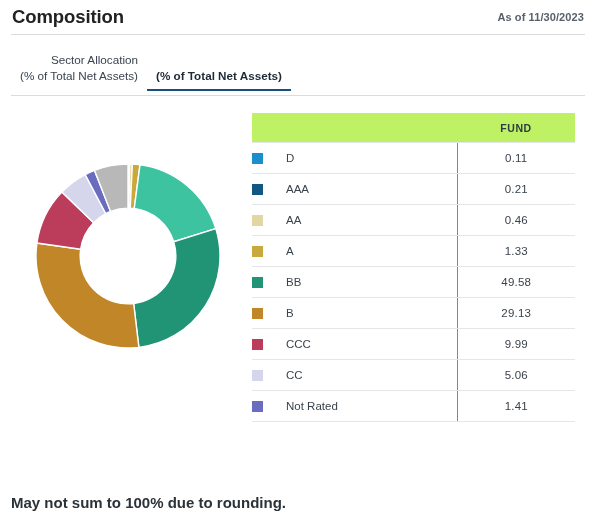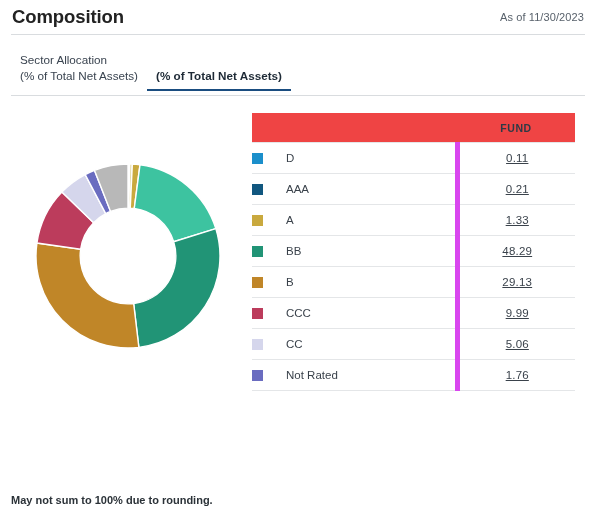--- a/index.html
+++ b/index.html
@@ -29,41 +29,41 @@
     box-sizing: border-box;
   }
   .page-title {
     font-size: 18.5px;
     font-weight: bold;
     color: #222222;
     letter-spacing: -0.1px;
   }
   .as-of {
     font-size: 11px;
-    font-weight: normal;
+    font-weight: bold;
     color: #58616b;
     letter-spacing: 0.1px;
   }
   .header-rule {
     position: absolute;
     left: 11px; top: 34px;
     width: 574px;
     height: 1px;
     background: #d9dcdf;
   }
 
   
   .tabs {
     position: absolute;
     left: 11px; top: 52px;
     display: flex;
     align-items: flex-end;
   }
   .tab {
-    text-align: left;
+    text-align: right;
     font-size: 11.7px;
     line-height: 16px;
     color: #3a4450;
     padding: 0 9px 5px 9px;
     box-sizing: border-box;
     cursor: pointer;
     border-bottom: 2px solid transparent;
     white-space: nowrap;
   }
   .tab.active {
@@ -90,21 +90,21 @@
 
   
   .table {
     position: absolute;
     left: 252px; top: 113px;
     width: 323px;
     border-collapse: collapse;
     font-size: 11.5px;
   }
   .table thead th {
-    background: #ef4444;
+    background: #bef264;
     height: 29px;
     font-size: 10.5px;
     font-weight: bold;
     color: #2e3a46;
     letter-spacing: 0.6px;
     padding: 0;
     border: none;
   }
   .th-label { width: 205px; }
   .th-fund  { width: 118px; text-align: center; }
@@ -126,31 +126,30 @@
   }
   .swatch {
     width: 11px;
     height: 11px;
     flex: 0 0 11px;
     margin-right: 23px;
     display: inline-block;
   }
   .cell-value {
     text-align: center;
-    border-left: 5px solid #d946ef;
+    border-left: 1px solid #d946ef;
     color: #3a424b;
     letter-spacing: 0.2px;
-    text-decoration: underline;
   }
 
   
   .footnote {
     position: absolute;
     left: 11px; top: 494px;
-    font-size: 11px;
+    font-size: 15px;
     font-weight: bold;
     color: #2b3238;
   }
 </style>
 </head>
 <body>
 
 <div class="header">
   <div class="page-title">Composition</div>
   <div class="as-of">As of 11/30/2023</div>
@@ -203,34 +202,43 @@
           <div class="label-inner">
             <span class="swatch" style="background: rgb(17, 87, 127);"></span>
             <span>AAA</span>
           </div>
         </td>
         <td class="cell-value">0.21</td>
       </tr>
       <tr>
         <td class="cell-label">
           <div class="label-inner">
+            <span class="swatch" style="background: rgb(226, 215, 163);"></span>
+            <span>AA</span>
+          </div>
+        </td>
+        <td class="cell-value">0.46</td>
+      </tr>
+      <tr>
+        <td class="cell-label">
+          <div class="label-inner">
             <span class="swatch" style="background: rgb(201, 169, 62);"></span>
             <span>A</span>
           </div>
         </td>
         <td class="cell-value">1.33</td>
       </tr>
       <tr>
         <td class="cell-label">
           <div class="label-inner">
             <span class="swatch" style="background: rgb(33, 148, 118);"></span>
             <span>BB</span>
           </div>
         </td>
-        <td class="cell-value">48.29</td>
+        <td class="cell-value">49.58</td>
       </tr>
       <tr>
         <td class="cell-label">
           <div class="label-inner">
             <span class="swatch" style="background: rgb(192, 134, 40);"></span>
             <span>B</span>
           </div>
         </td>
         <td class="cell-value">29.13</td>
       </tr>
@@ -252,18 +260,18 @@
         </td>
         <td class="cell-value">5.06</td>
       </tr>
       <tr>
         <td class="cell-label">
           <div class="label-inner">
             <span class="swatch" style="background: rgb(106, 108, 192);"></span>
             <span>Not Rated</span>
           </div>
         </td>
-        <td class="cell-value">1.76</td>
+        <td class="cell-value">1.41</td>
       </tr>
     </tbody>
 </table>
 
 <div class="footnote">May not sum to 100% due to rounding.</div>
 
 </body></html>

